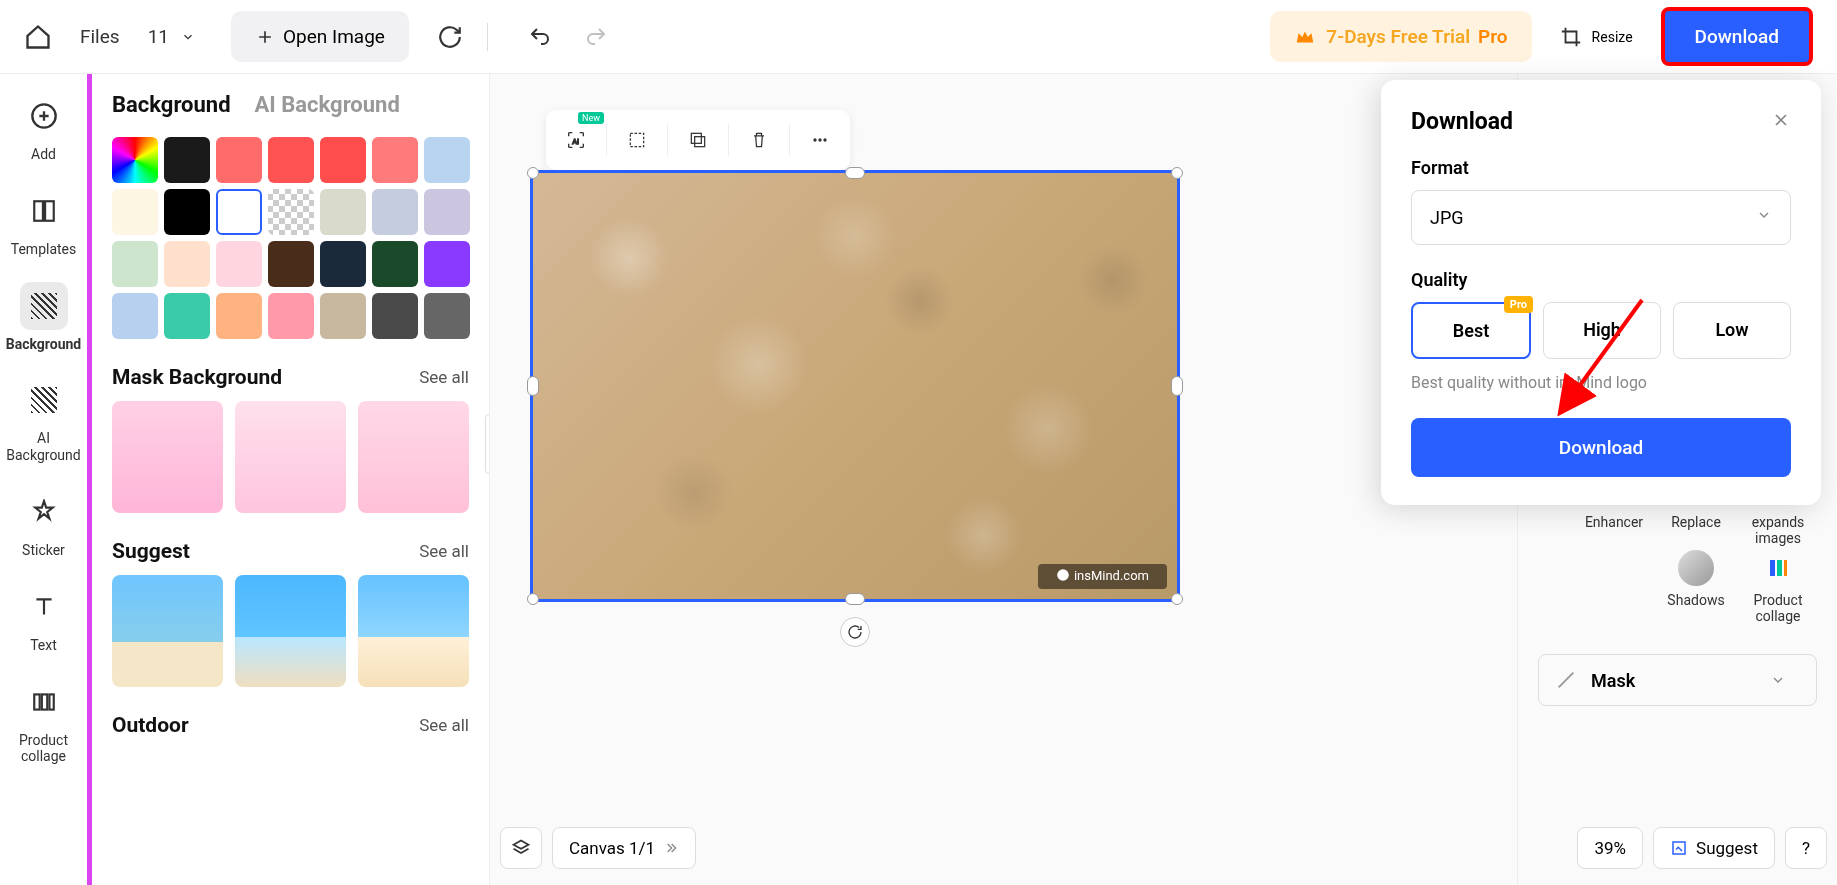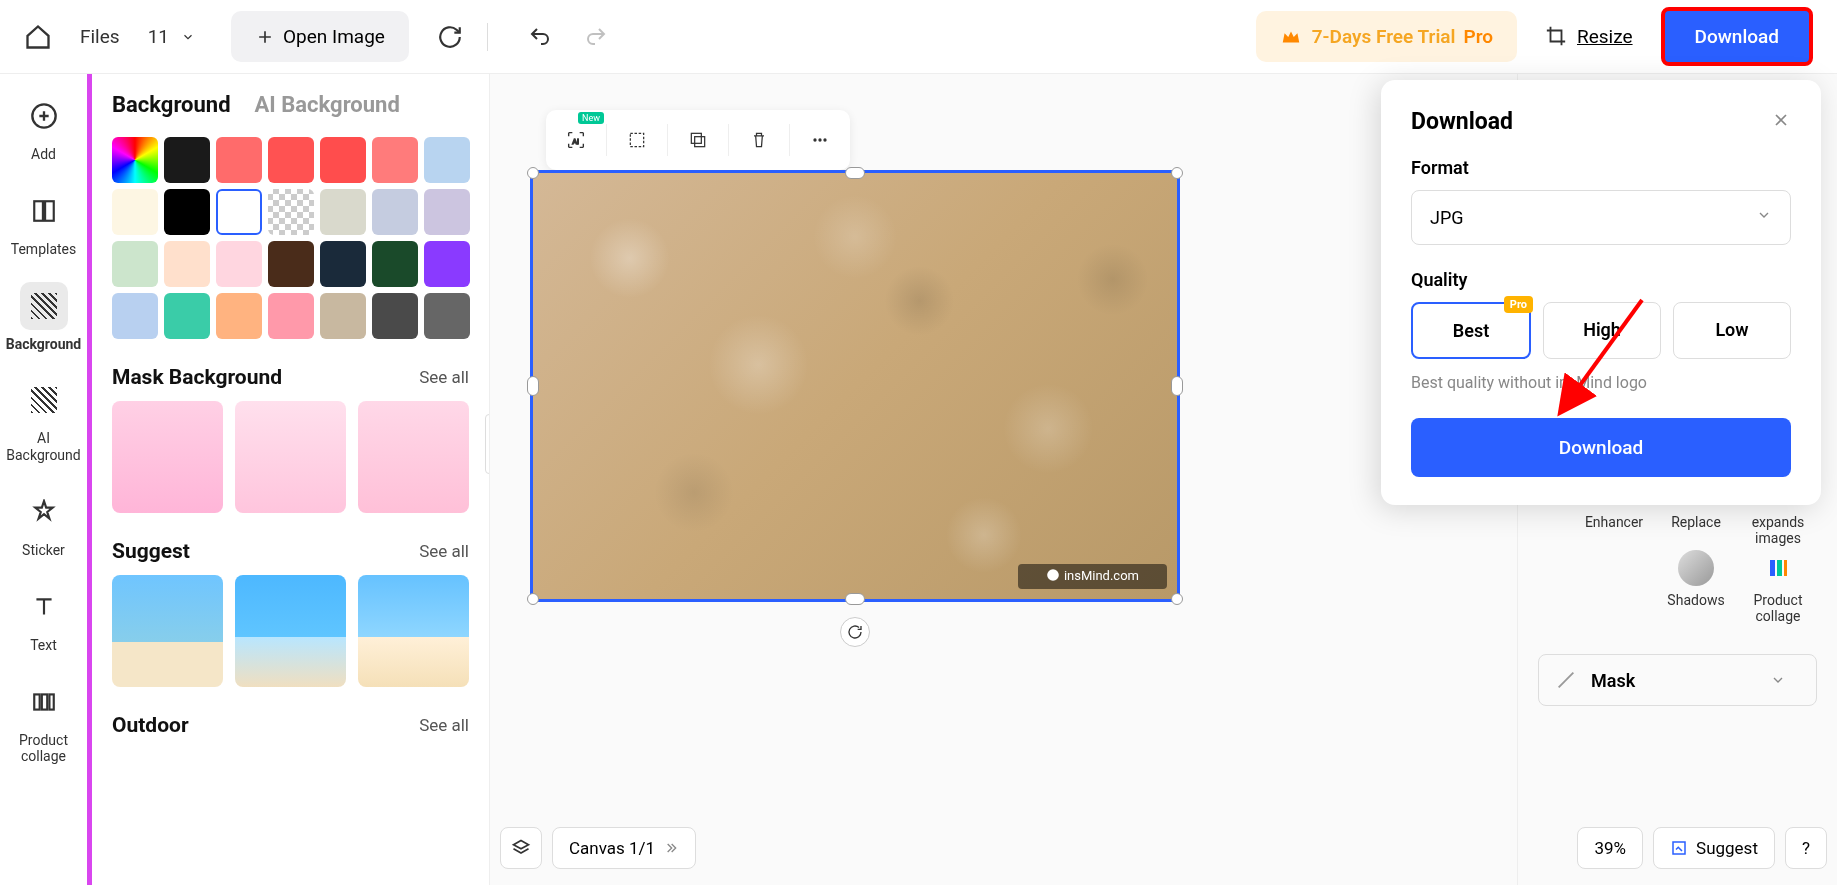--- a/index.html
+++ b/index.html
@@ -14,21 +14,21 @@
 .open-image-btn { display: flex; align-items: center; background: #f1f1f3; border-radius: 10px; padding: 14px 24px; font-size: 19px; cursor: pointer; }
 .open-image-btn svg { margin-right: 8px; }
 .sync-icon { margin-left: 28px; cursor: pointer; }
 .divider-v { width: 1px; height: 28px; background: #ddd; margin: 0 24px; }
 .undo-icon, .redo-icon { margin: 0 16px; cursor: pointer; }
 .redo-icon { opacity: 0.3; }
 .topbar-spacer { flex: 1; }
 .trial-btn { display: flex; align-items: center; background: #fff3e0; color: #f5a623; border-radius: 10px; padding: 14px 24px; font-size: 19px; font-weight: 600; cursor: pointer; }
 .trial-btn svg { margin-right: 10px; }
 .trial-btn .pro { color: #ff8800; margin-left: 8px; }
-.resize-btn { display: flex; align-items: flex-start; font-size: 19px; margin: 0 28px; cursor: pointer; text-decoration: underline; }
+.resize-btn { display: flex; align-items: center; font-size: 14px; margin: 0 28px; cursor: pointer; }
 .resize-btn svg { margin-right: 10px; }
 .download-btn-top { background: #2a5fff; color: #fff; border-radius: 8px; padding: 14px 30px; font-size: 19px; font-weight: 500; cursor: pointer; border: 4px solid #ff0000; }
 
 
 .left-nav { position: absolute; left: 0; top: 74px; width: 92px; height: calc(100% - 74px); border-right: 5px solid #d946ef; display: flex; flex-direction: column; align-items: center; padding-top: 18px; }
 .nav-item { display: flex; flex-direction: column; align-items: center; margin-bottom: 24px; cursor: pointer; width: 100%; }
 .nav-item-icon { width: 48px; height: 48px; display: flex; align-items: center; justify-content: center; border-radius: 10px; }
 .nav-item.active .nav-item-icon { background: #eaeaea; }
 .nav-item-label { font-size: 14px; color: #333; margin-top: 6px; text-align: center; line-height: 1.2; }
 .nav-item.active .nav-item-label { font-weight: 700; }
@@ -67,21 +67,21 @@
 .canvas-image { position: absolute; left: 40px; top: 96px; width: 650px; height: 432px; border: 3px solid #2a5fff; background: linear-gradient(135deg, #d4b896 0%, #c9a878 50%, #b89968 100%); }
 .canvas-image::before { content: ''; position: absolute; inset: 0; background:
   radial-gradient(ellipse 40px 40px at 15% 20%, rgba(255,255,255,0.3), transparent),
   radial-gradient(ellipse 50px 50px at 35% 45%, rgba(255,255,255,0.25), transparent),
   radial-gradient(ellipse 35px 35px at 60% 30%, rgba(0,0,0,0.1), transparent),
   radial-gradient(ellipse 45px 45px at 80% 60%, rgba(255,255,255,0.2), transparent),
   radial-gradient(ellipse 40px 40px at 25% 75%, rgba(0,0,0,0.08), transparent),
   radial-gradient(ellipse 38px 38px at 70% 85%, rgba(255,255,255,0.22), transparent),
   radial-gradient(ellipse 42px 42px at 50% 15%, rgba(255,255,255,0.18), transparent),
   radial-gradient(ellipse 36px 36px at 90% 25%, rgba(0,0,0,0.09), transparent); }
-.watermark { position: absolute; bottom: 10px; right: 10px; background: rgba(0,0,0,0.5); color: #fff; padding: 4px 28px; border-radius: 4px; font-size: 13px; }
+.watermark { position: absolute; bottom: 10px; right: 10px; background: rgba(0,0,0,0.5); color: #fff; padding: 4px 18px; border-radius: 4px; font-size: 13px; }
 .handle { position: absolute; width: 12px; height: 12px; background: #fff; border: 1px solid #999; border-radius: 50%; }
 .handle.tl { left: -6px; top: -6px; }
 .handle.tr { right: -6px; top: -6px; }
 .handle.bl { left: -6px; bottom: -6px; }
 .handle.br { right: -6px; bottom: -6px; }
 .handle.tm { left: 50%; top: -6px; transform: translateX(-50%); width: 20px; border-radius: 6px; }
 .handle.bm { left: 50%; bottom: -6px; transform: translateX(-50%); width: 20px; border-radius: 6px; }
 .handle.ml { left: -6px; top: 50%; transform: translateY(-50%); height: 20px; border-radius: 6px; }
 .handle.mr { right: -6px; top: 50%; transform: translateY(-50%); height: 20px; border-radius: 6px; }
 .rotate-handle { position: absolute; left: 50%; bottom: -48px; transform: translateX(-50%); width: 30px; height: 30px; background: #fff; border: 1px solid #ccc; border-radius: 50%; display: flex; align-items: center; justify-content: center; cursor: pointer; }

